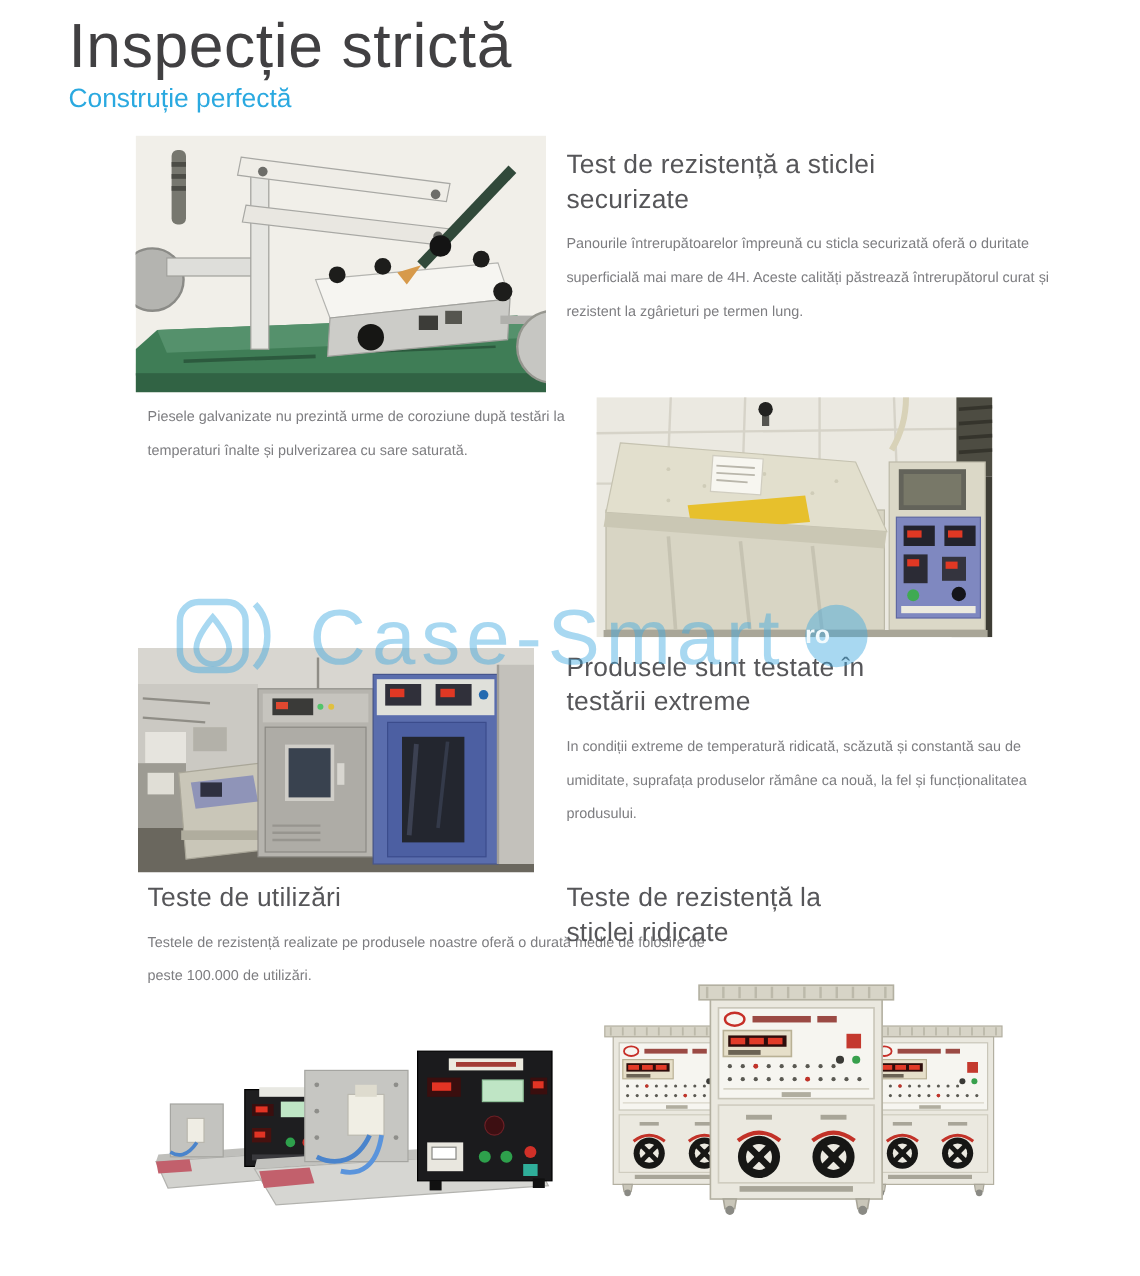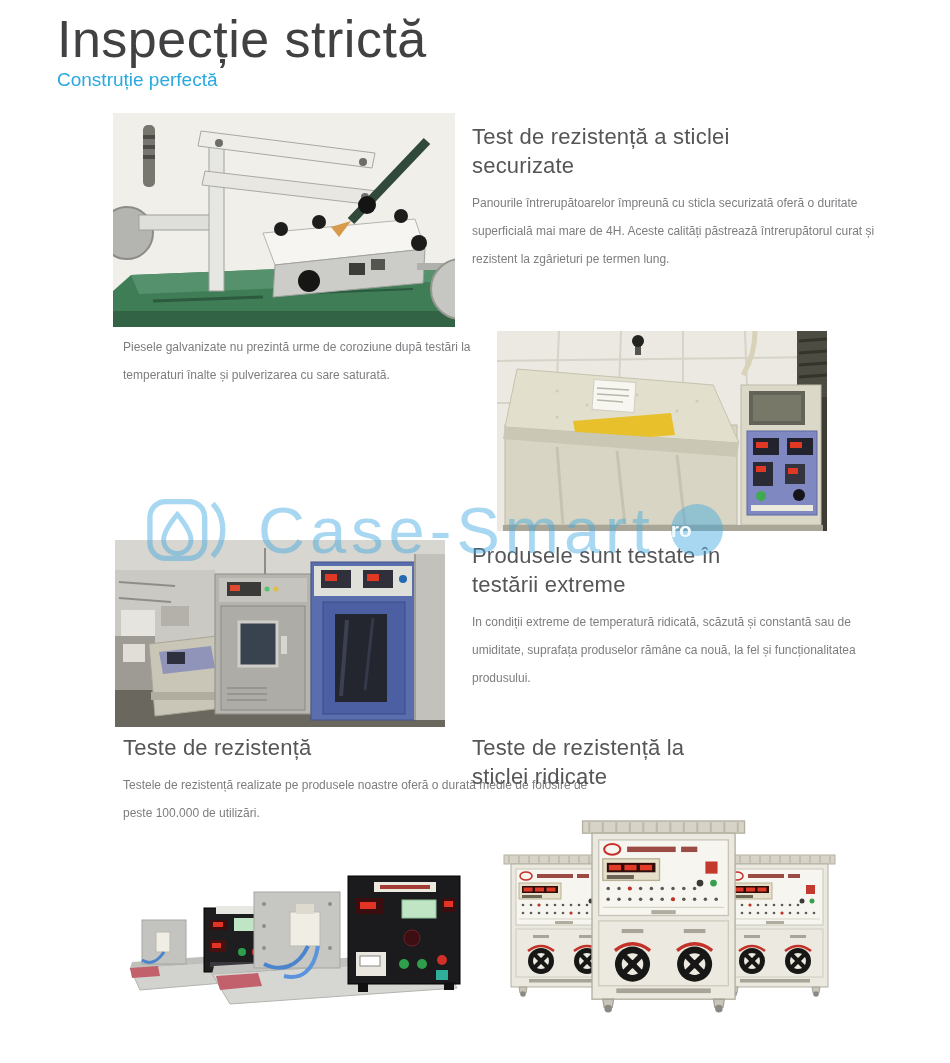--- a/index.html
+++ b/index.html
@@ -1,20 +1,20 @@
 <!DOCTYPE html>
 <html><head>
 <meta charset="utf-8">
 <style>
   html,body{margin:0;padding:0;background:#fff;}
   .page{position:relative;width:950px;height:1063px;background:#fff;overflow:hidden;
         font-family:"Liberation Sans","DejaVu Sans",sans-serif;}
   .header{position:absolute;left:57px;top:14px;}
   .page-title{margin:0;font-size:52px;font-weight:100;color:#414042;letter-spacing:.5px;line-height:50px;}
-  .page-subtitle{font-size:19px;color:#2aa9e0;margin-top:5px;font-weight:400;}
+  .page-subtitle{font-size:22px;color:#2aa9e0;margin-top:5px;font-weight:400;}
   .sec-text{position:absolute;}
   .sec-text h2{margin:0 0 9px 0;font-size:22px;line-height:29px;font-weight:400;color:#565659;
                letter-spacing:.2px;white-space:pre-line;}
   .sec-text p{margin:0;font-size:12px;line-height:28px;color:#7d7d80;}
   .photo{position:absolute;margin:0;}
   .photo svg{display:block;width:100%;height:100%;}
   .s1-img{left:113px;top:113px;width:342px;height:214px;}
   .s1-text{left:472px;top:122px;width:424px;}
   .s2-text{left:123px;top:333px;width:400px;}
   .s2-img{left:497px;top:331px;width:330px;height:200px;}
@@ -200,21 +200,21 @@
       <line x1="300" y1="14" x2="300" y2="180" stroke="#a19f99" stroke-width="2"></line>
     </svg>
   </figure>
   <div class="sec-text s3-text">
     <h2>Produsele sunt testate în
 testării extreme</h2>
     <p>In condiții extreme de temperatură ridicată, scăzută și constantă sau de umiditate, suprafața produselor rămâne ca nouă, la fel și funcționalitatea produsului.</p>
   </div>
 
   <div class="sec-text s4-text">
-    <h2>Teste de rezistență</h2>
+    <h2>Teste de utilizări</h2>
     <p>Testele de rezistență realizate pe produsele noastre oferă o durată medie de folosire de peste 100.000 de utilizări.</p>
   </div>
   <figure class="photo s4-img">
     <svg viewBox="0 0 356 158" preserveAspectRatio="none">
       <rect width="356" height="158" fill="#ffffff"></rect>
 
       <polygon points="18,112 160,102 170,122 28,134" fill="#d2d2ce" stroke="#b2b2ae"></polygon>
       <polygon points="18,112 160,102 158,96 20,106" fill="#bfbfbb"></polygon>
       <rect x="30" y="64" width="44" height="44" fill="#c3c3bf" stroke="#a5a5a1"></rect>
       <rect x="44" y="76" width="14" height="20" fill="#efede4" stroke="#b9b7ae"></rect>

